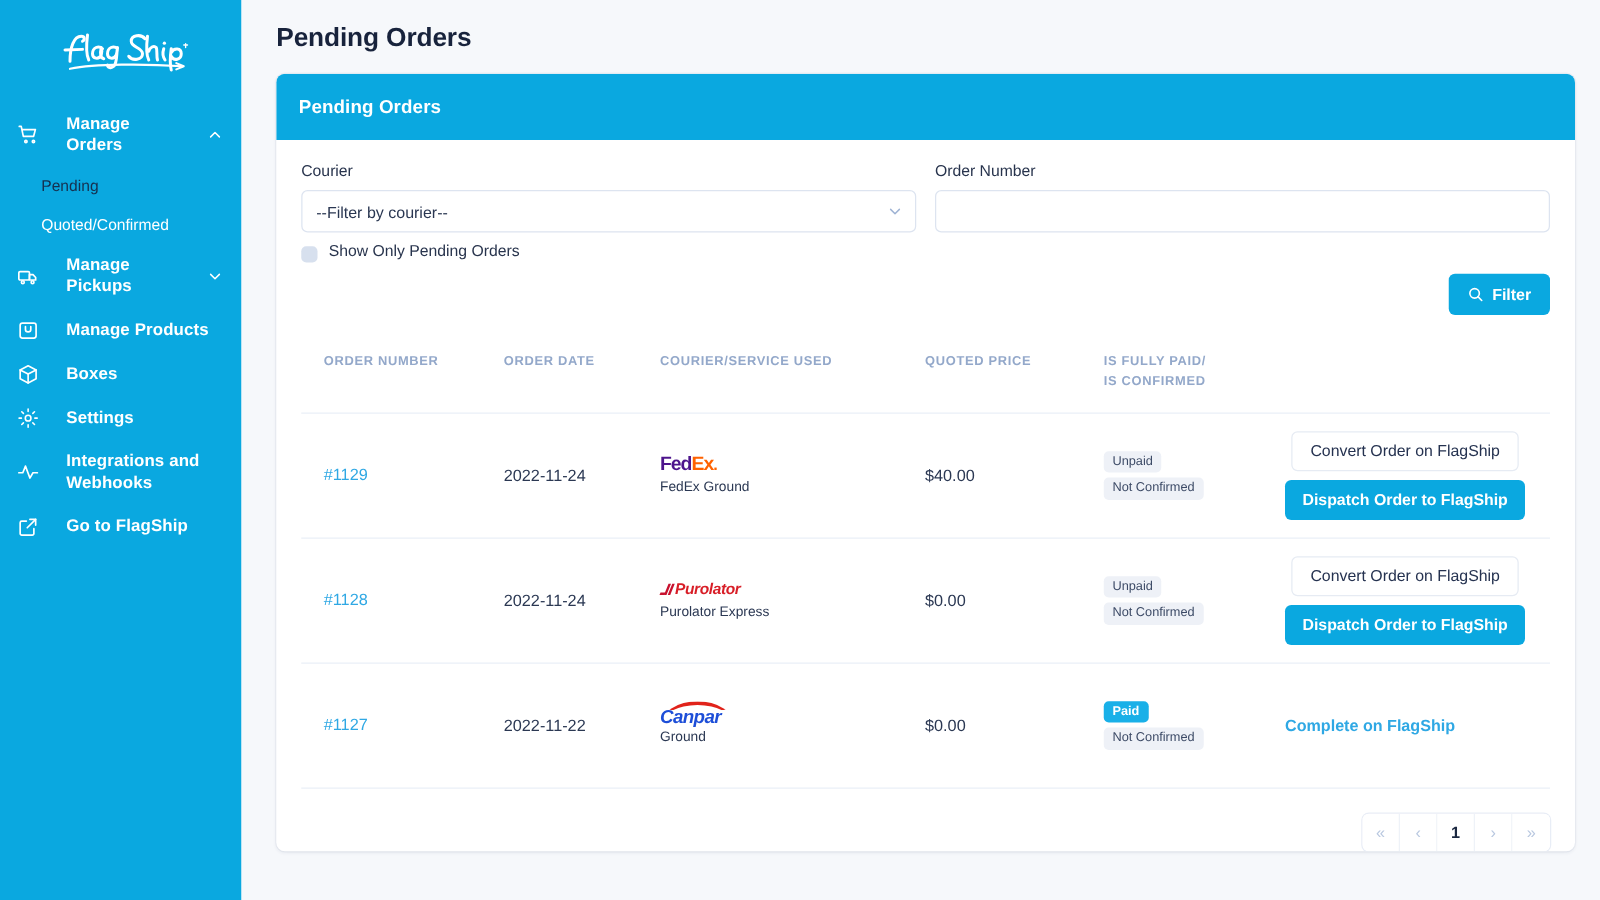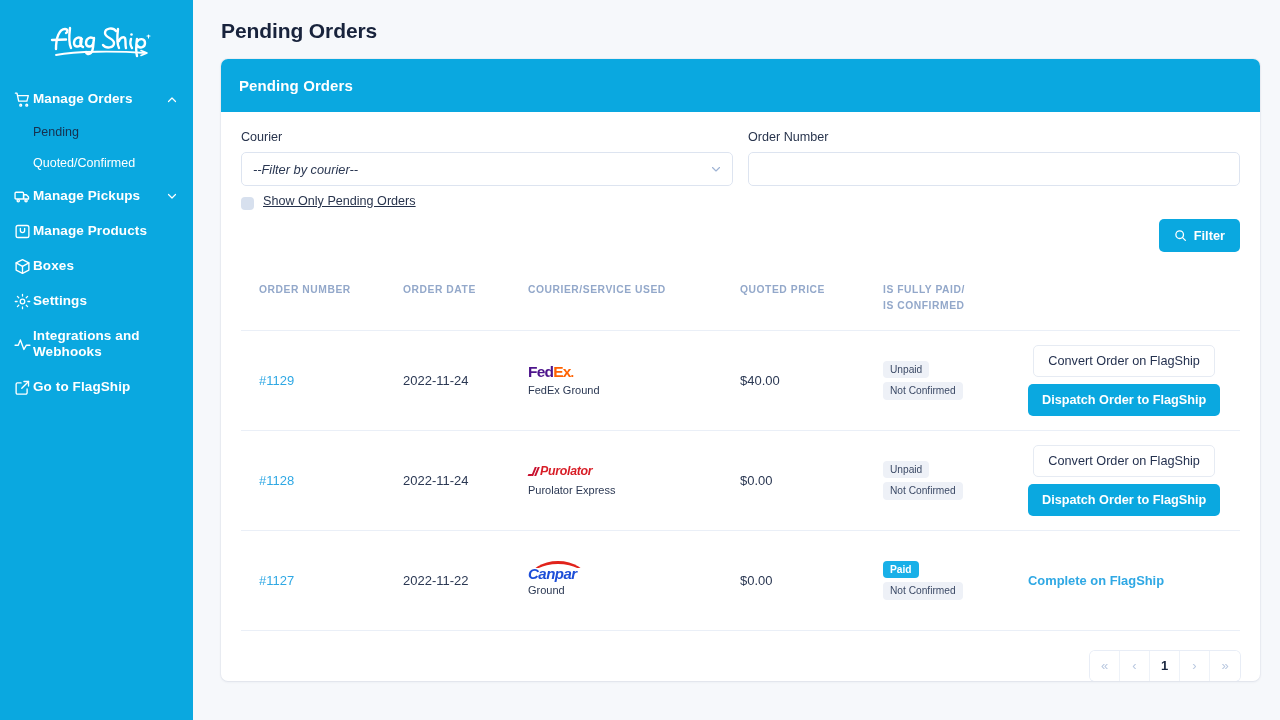--- a/index.html
+++ b/index.html
@@ -38,21 +38,21 @@
     padding-left: 6px;
   }
   .logo-svg { display: block; }
 
   .nav { margin-top: 10px; }
 
   .nav-item {
     display: flex;
     align-items: center;
     padding: 9px 14px 9px 14px;
-    gap: 2px;
+    gap: 22px;
     cursor: pointer;
     position: relative;
     justify-content: center;
   }
 
   .nav-icon {
     width: 17px; height: 17px;
     flex: 0 0 17px;
     display: flex; align-items: center; justify-content: center;
     color: #ffffff;
@@ -128,21 +128,21 @@
   .filter-col { flex: 1; min-width: 0; }
 
   .field-label {
     font-size: 12.6px;
     color: #28344d;
     margin-bottom: 8px;
     display: block;
     font-weight: 400;
   }
 
-  .select-wrap { position: relative; font-style: italic; }
+  .select-wrap { position: relative; }
 
   .select-box {
     width: 100%;
     height: 34px;
     border: 1px solid #dde4f0;
     border-radius: 5px;
     background: #ffffff;
     font-size: 12.8px;
     color: #2a3752;
     padding: 0 30px 0 11px;
@@ -174,21 +174,20 @@
     font-family: "Liberation Sans", sans-serif;
     outline: none;
   }
 
   .checkbox-row {
     display: flex;
     align-items: center;
     gap: 9px;
     margin-top: 7px;
     max-width: 190px;
-    text-decoration: underline;
   }
   .checkbox-box {
     width: 13px; height: 13px;
     border-radius: 4px;
     background: #d7e0ee;
     flex: 0 0 13px;
     margin-top: 3px;
     cursor: pointer;
   }
   .checkbox-label {

